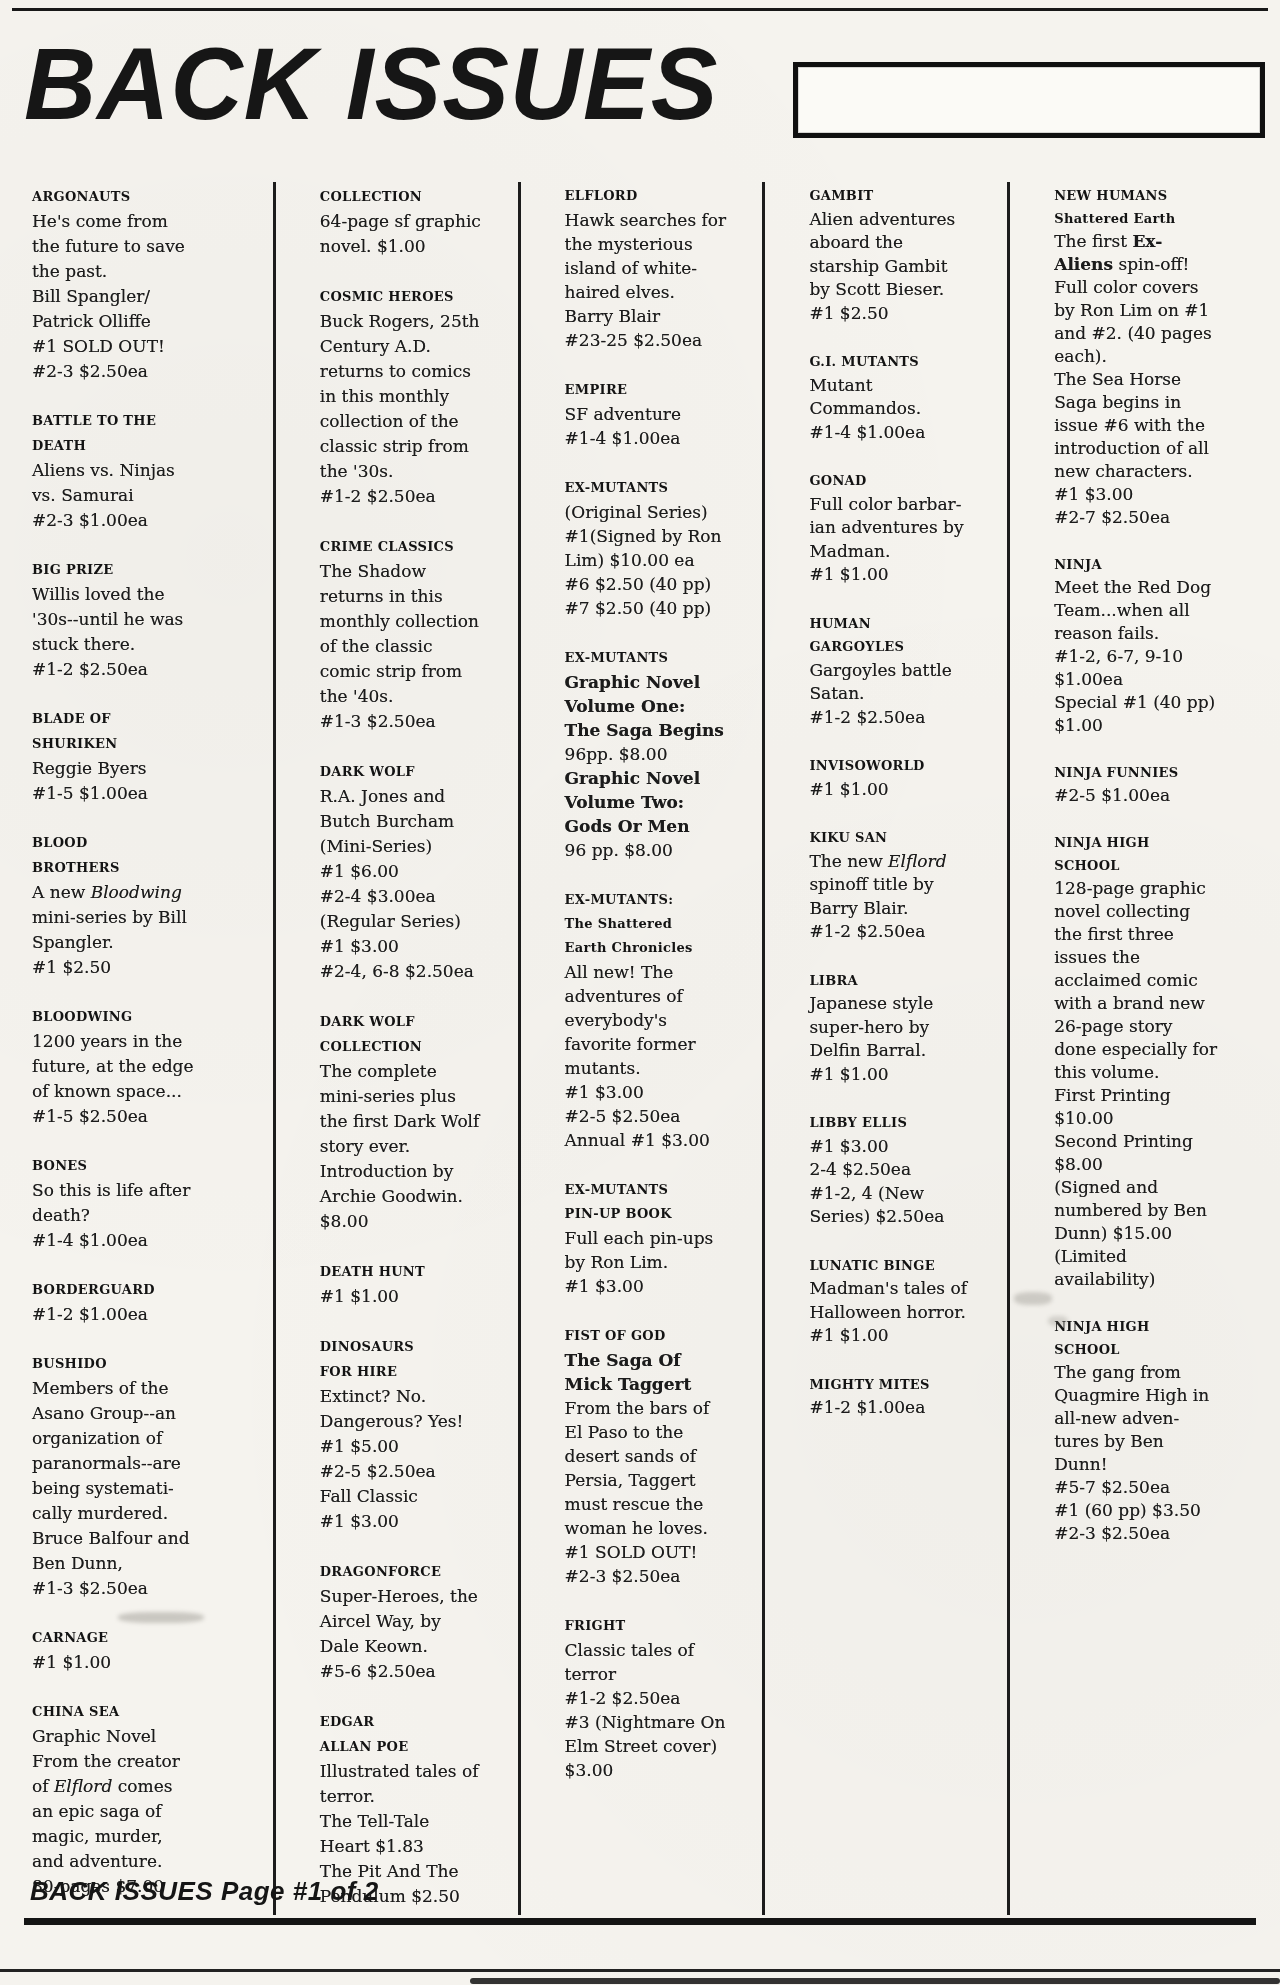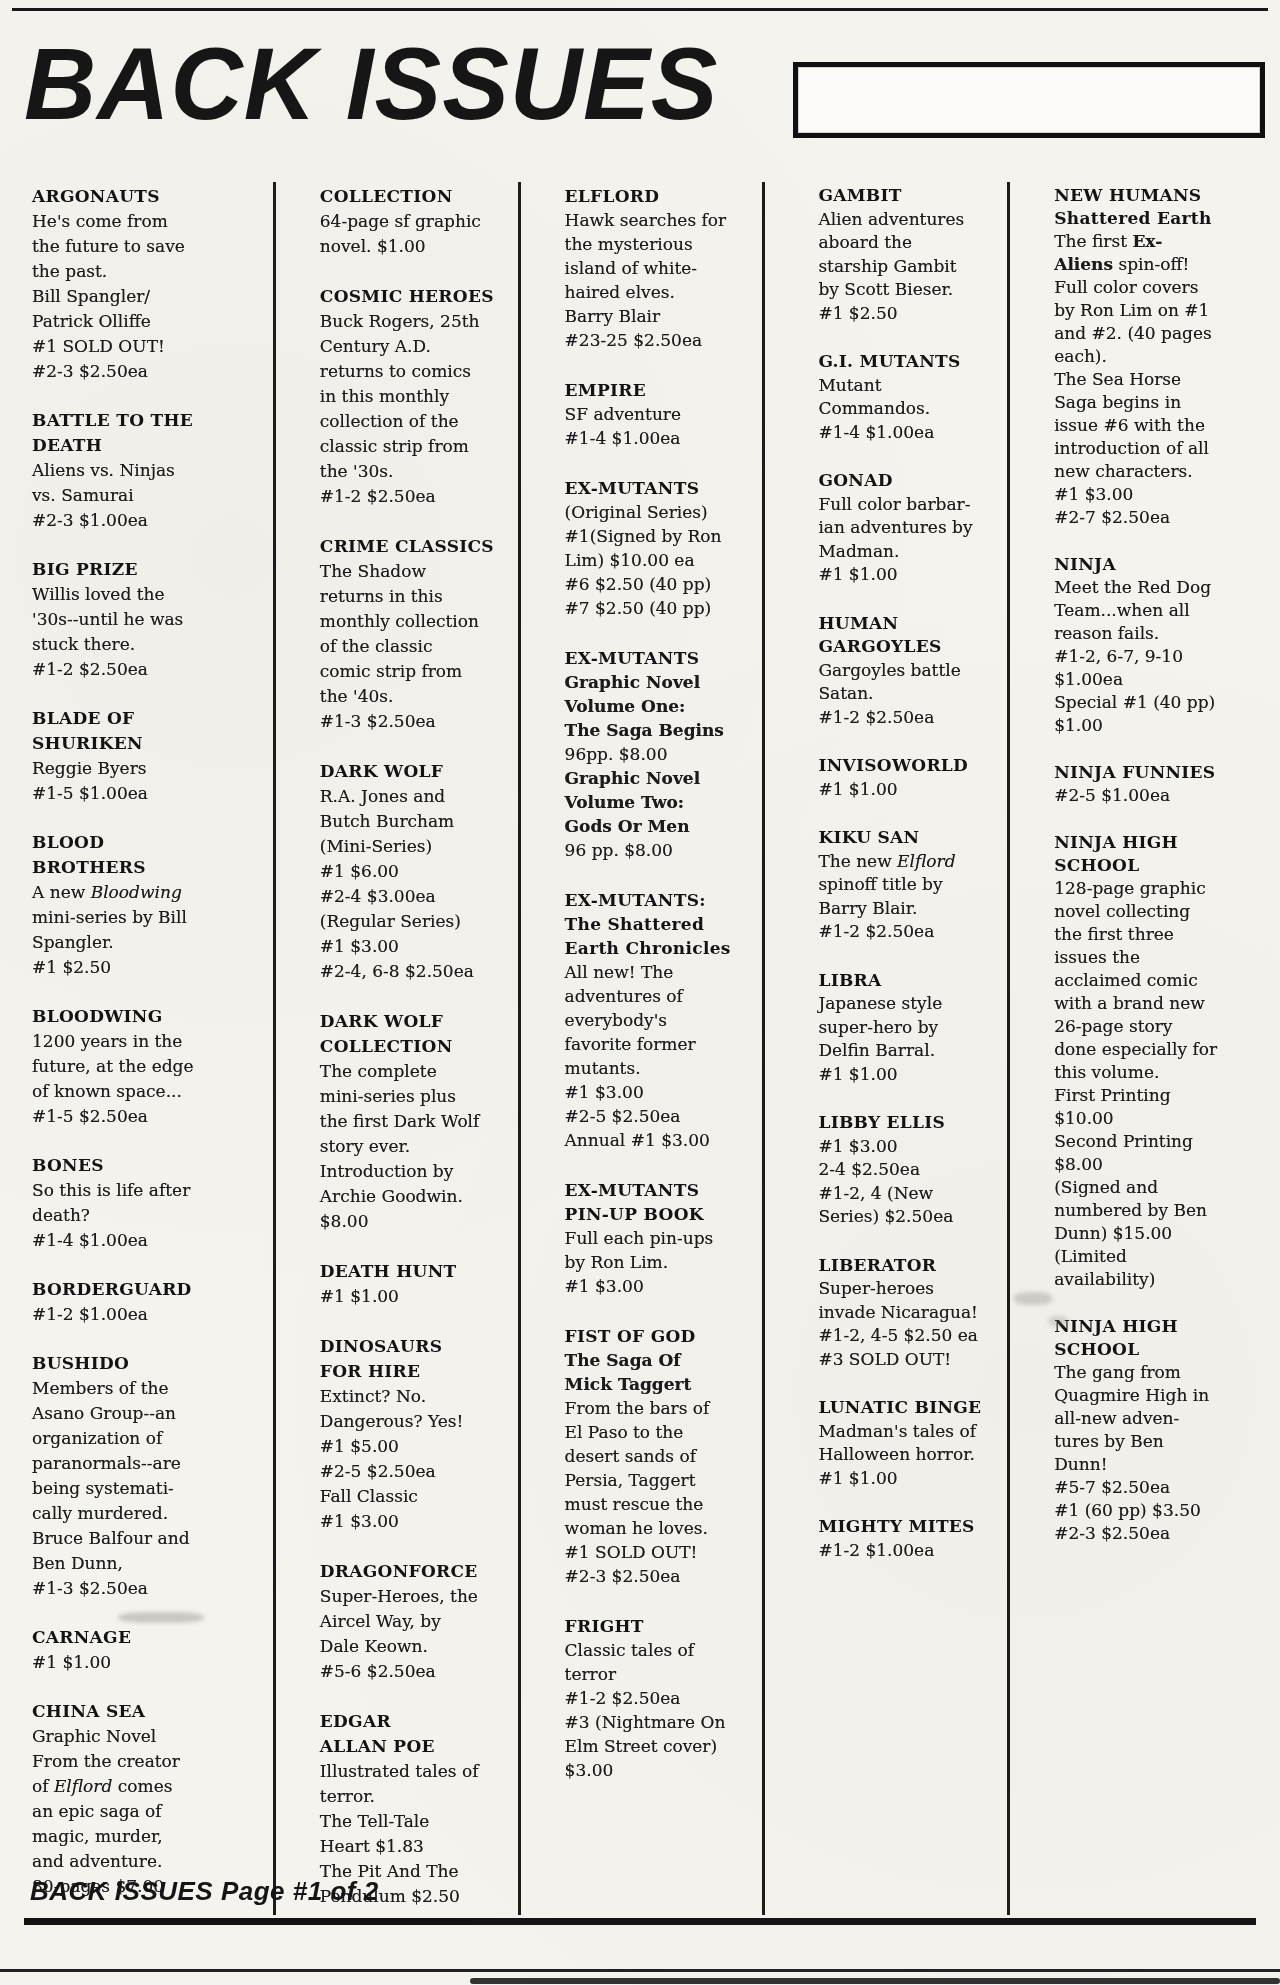--- a/index.html
+++ b/index.html
@@ -28,38 +28,38 @@
     box-shadow:0 0 0 1px rgba(0,0,0,0.15) inset;
   }
   .columns{
     position:absolute;left:28px;top:182px;width:1224px;height:1733px;
     display:flex;align-items:stretch;
   }
   .col{width:20%;box-sizing:border-box;padding:2px 8px 0 14px;}
   .col + .col{border-left:3px solid #1c1c1c;padding-left:44px;}
   .col-1{padding-left:4px;}
   .etitle{
-    font-weight:bold;font-size:17px;letter-spacing:0.3px;
+    font-weight:bold;font-size:13px;letter-spacing:0.3px;
     color:#131313;
   }
   .line{
     font-size:17px;white-space:nowrap;
     text-shadow:0 0 0.4px rgba(20,20,20,0.55);
   }
   .line span.b{font-weight:bold;}
   .line span.i{font-style:italic;}
   .col-1 .line,.col-1 .etitle{line-height:25px;}
   .col-2 .line,.col-2 .etitle{line-height:25px;}
   .col-3 .line,.col-3 .etitle{line-height:24px;}
   .col-4 .line,.col-4 .etitle{line-height:23.5px;}
   .col-5 .line,.col-5 .etitle{line-height:23px;}
   .col-1 .entry{margin-bottom:24px;}
   .col-2 .entry{margin-bottom:25px;}
   .col-3 .entry{margin-bottom:26px;}
-  .col-4 .entry{margin-bottom:25px;margin-left:9px;}
+  .col-4 .entry{margin-bottom:25px;}
   .col-5 .entry{margin-bottom:24px;}
   .footer-rule{position:absolute;left:24px;top:1918px;width:1232px;height:7px;background:#141414;}
   .footer-text{
     position:absolute;left:30px;top:1876px;
     font-family:"Liberation Sans", sans-serif;
     font-weight:bold;font-style:italic;font-size:26px;color:#151515;
     letter-spacing:0.5px;white-space:nowrap;
   }
   .bottom-rule{position:absolute;left:0;top:1969px;width:1280px;height:3px;background:#222;}
   .bottom-smear{position:absolute;left:470px;top:1978px;width:810px;height:6px;background:#101010;opacity:.85;border-radius:3px;}
@@ -365,27 +365,20 @@
         <div class="line"><span>super-hero by</span></div>
         <div class="line"><span>Delfin Barral.</span></div>
         <div class="line"><span>#1 $1.00</span></div>
       </div>
       <div class="entry">
         <div class="etitle">LIBBY ELLIS</div>
         <div class="line"><span>#1 $3.00</span></div>
         <div class="line"><span>2-4 $2.50ea</span></div>
         <div class="line"><span>#1-2, 4 (New</span></div>
         <div class="line"><span>Series) $2.50ea</span></div>
-      </div>
-      <div class="entry">
-        <div class="etitle">LIBERATOR</div>
-        <div class="line"><span>Super-heroes</span></div>
-        <div class="line"><span>invade Nicaragua!</span></div>
-        <div class="line"><span>#1-2, 4-5 $2.50 ea</span></div>
-        <div class="line"><span>#3 SOLD OUT!</span></div>
       </div>
       <div class="entry">
         <div class="etitle">LUNATIC BINGE</div>
         <div class="line"><span>Madman's tales of</span></div>
         <div class="line"><span>Halloween horror.</span></div>
         <div class="line"><span>#1 $1.00</span></div>
       </div>
       <div class="entry">
         <div class="etitle">MIGHTY MITES</div>
         <div class="line"><span>#1-2 $1.00ea</span></div>

